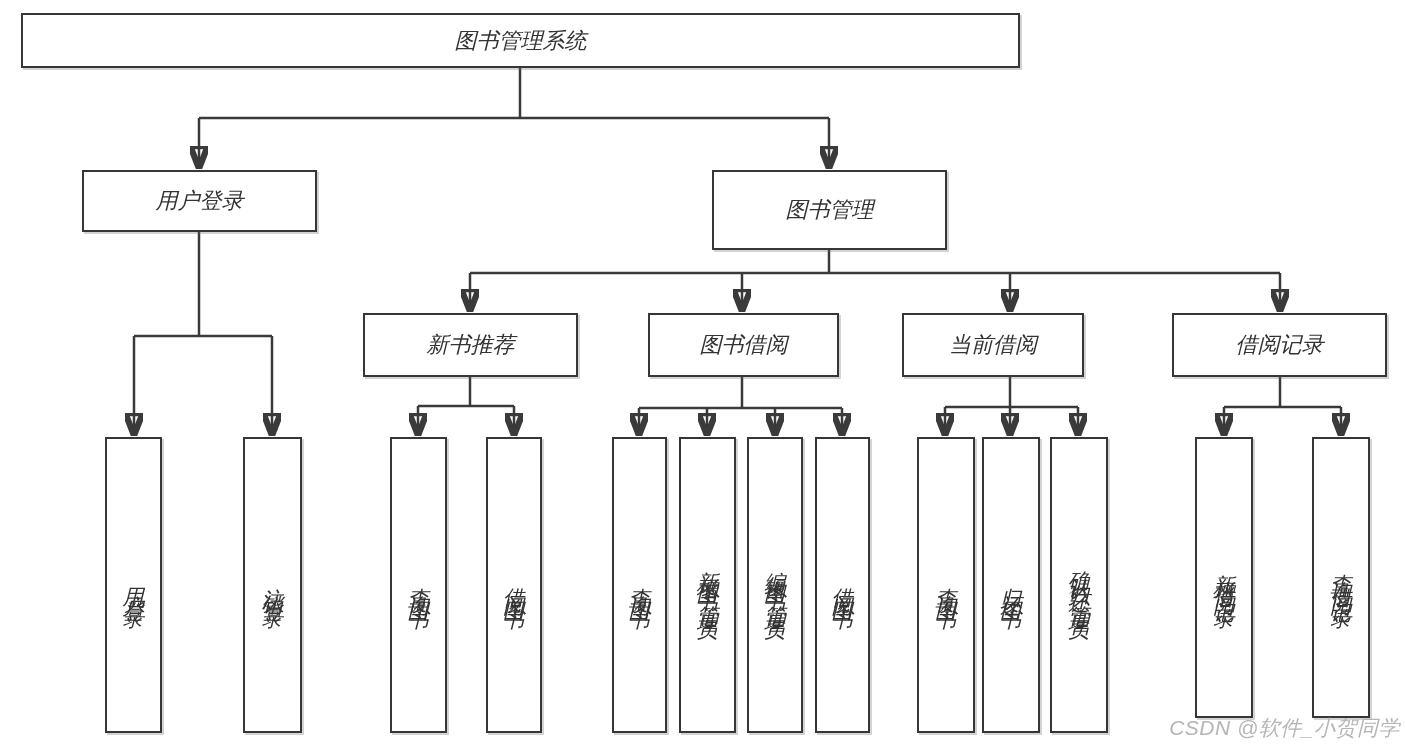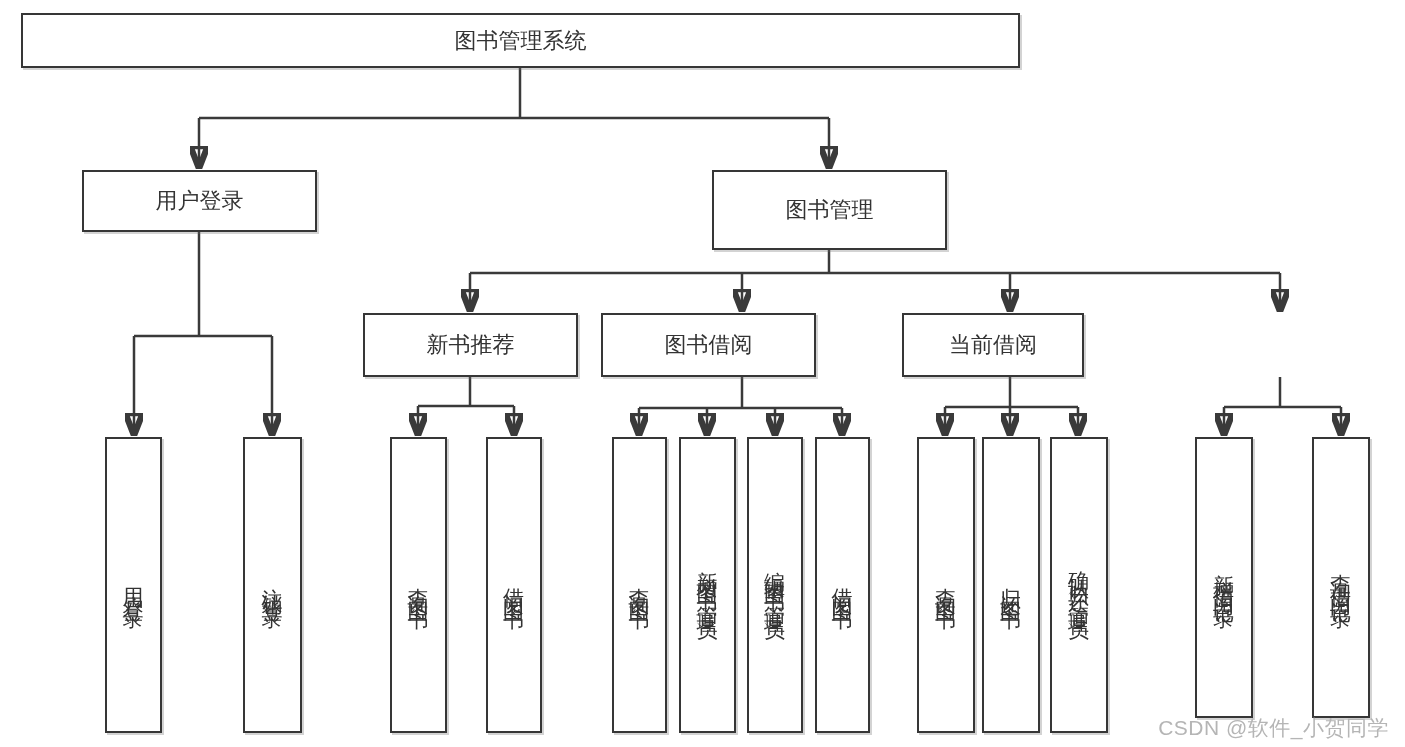--- a/index.html
+++ b/index.html
@@ -6,20 +6,21 @@
   body {
     width: 1405px; height: 747px;
     background: #ffffff;
     font-family: "Liberation Sans", sans-serif;
     overflow: hidden;
   }
   #canvas {
     position: relative;
     width: 1405px; height: 747px;
     background: #ffffff;
+    font-style: italic;
   }
   svg.wires {
     position: absolute; left: 0; top: 0;
     width: 1405px; height: 747px;
   }
   svg.wires path, svg.wires line {
     stroke: #3a3a3a;
     stroke-width: 2.5;
     fill: none;
   }
@@ -40,21 +41,21 @@
   }
   .node.v {
     writing-mode: vertical-rl;
     text-orientation: mixed;
     letter-spacing: 7px;
     font-size: 21px;
     white-space: normal;
   }
   #watermark {
     position: absolute;
-    right: 16px;
+    right: 5px;
     top: 714px;
     font-size: 21px;
     color: #b5b5b5;
     letter-spacing: 0.5px;
     z-index: 3;
   }
 </style>
 </head>
 <body>
 
@@ -106,22 +107,23 @@
       <line x1="1341" y1="407" x2="1341" y2="433" marker-end="url(#arrow)"></line>
     </g>
   </svg>
 
   <div class="node" style="left:21px; top:13px; width:999px; height:55px;">图书管理系统</div>
 
   <div class="node" style="left:82px; top:170px; width:235px; height:62px;">用户登录</div>
   <div class="node" style="left:712px; top:170px; width:235px; height:80px;">图书管理</div>
 
   <div class="node" style="left:363px; top:313px; width:215px; height:64px;">新书推荐</div>
-  <div class="node" style="left:601px; top:313px; width:215px; height:64px;">图书借阅</div>
+  <div class="node" style="left:648px; top:313px; width:191px; height:64px;">图书借阅</div>
   <div class="node" style="left:902px; top:313px; width:182px; height:64px;">当前借阅</div>
+  <div class="node" style="left:1172px; top:313px; width:215px; height:64px;">借阅记录</div>
 
   <div class="node v" style="left:105px; top:437px; width:57px; height:296px;">用户登录</div>
   <div class="node v" style="left:243px; top:437px; width:59px; height:296px;">注销登录</div>
 
   <div class="node v" style="left:390px; top:437px; width:57px; height:296px;">查询图书</div>
   <div class="node v" style="left:486px; top:437px; width:56px; height:296px;">借阅图书</div>
 
   <div class="node v" style="left:612px; top:437px; width:55px; height:296px;">查询图书</div>
   <div class="node v" style="left:679px; top:437px; width:57px; height:296px;">新增图书（管理员）</div>
   <div class="node v" style="left:747px; top:437px; width:56px; height:296px;">编辑图书（管理员）</div>

